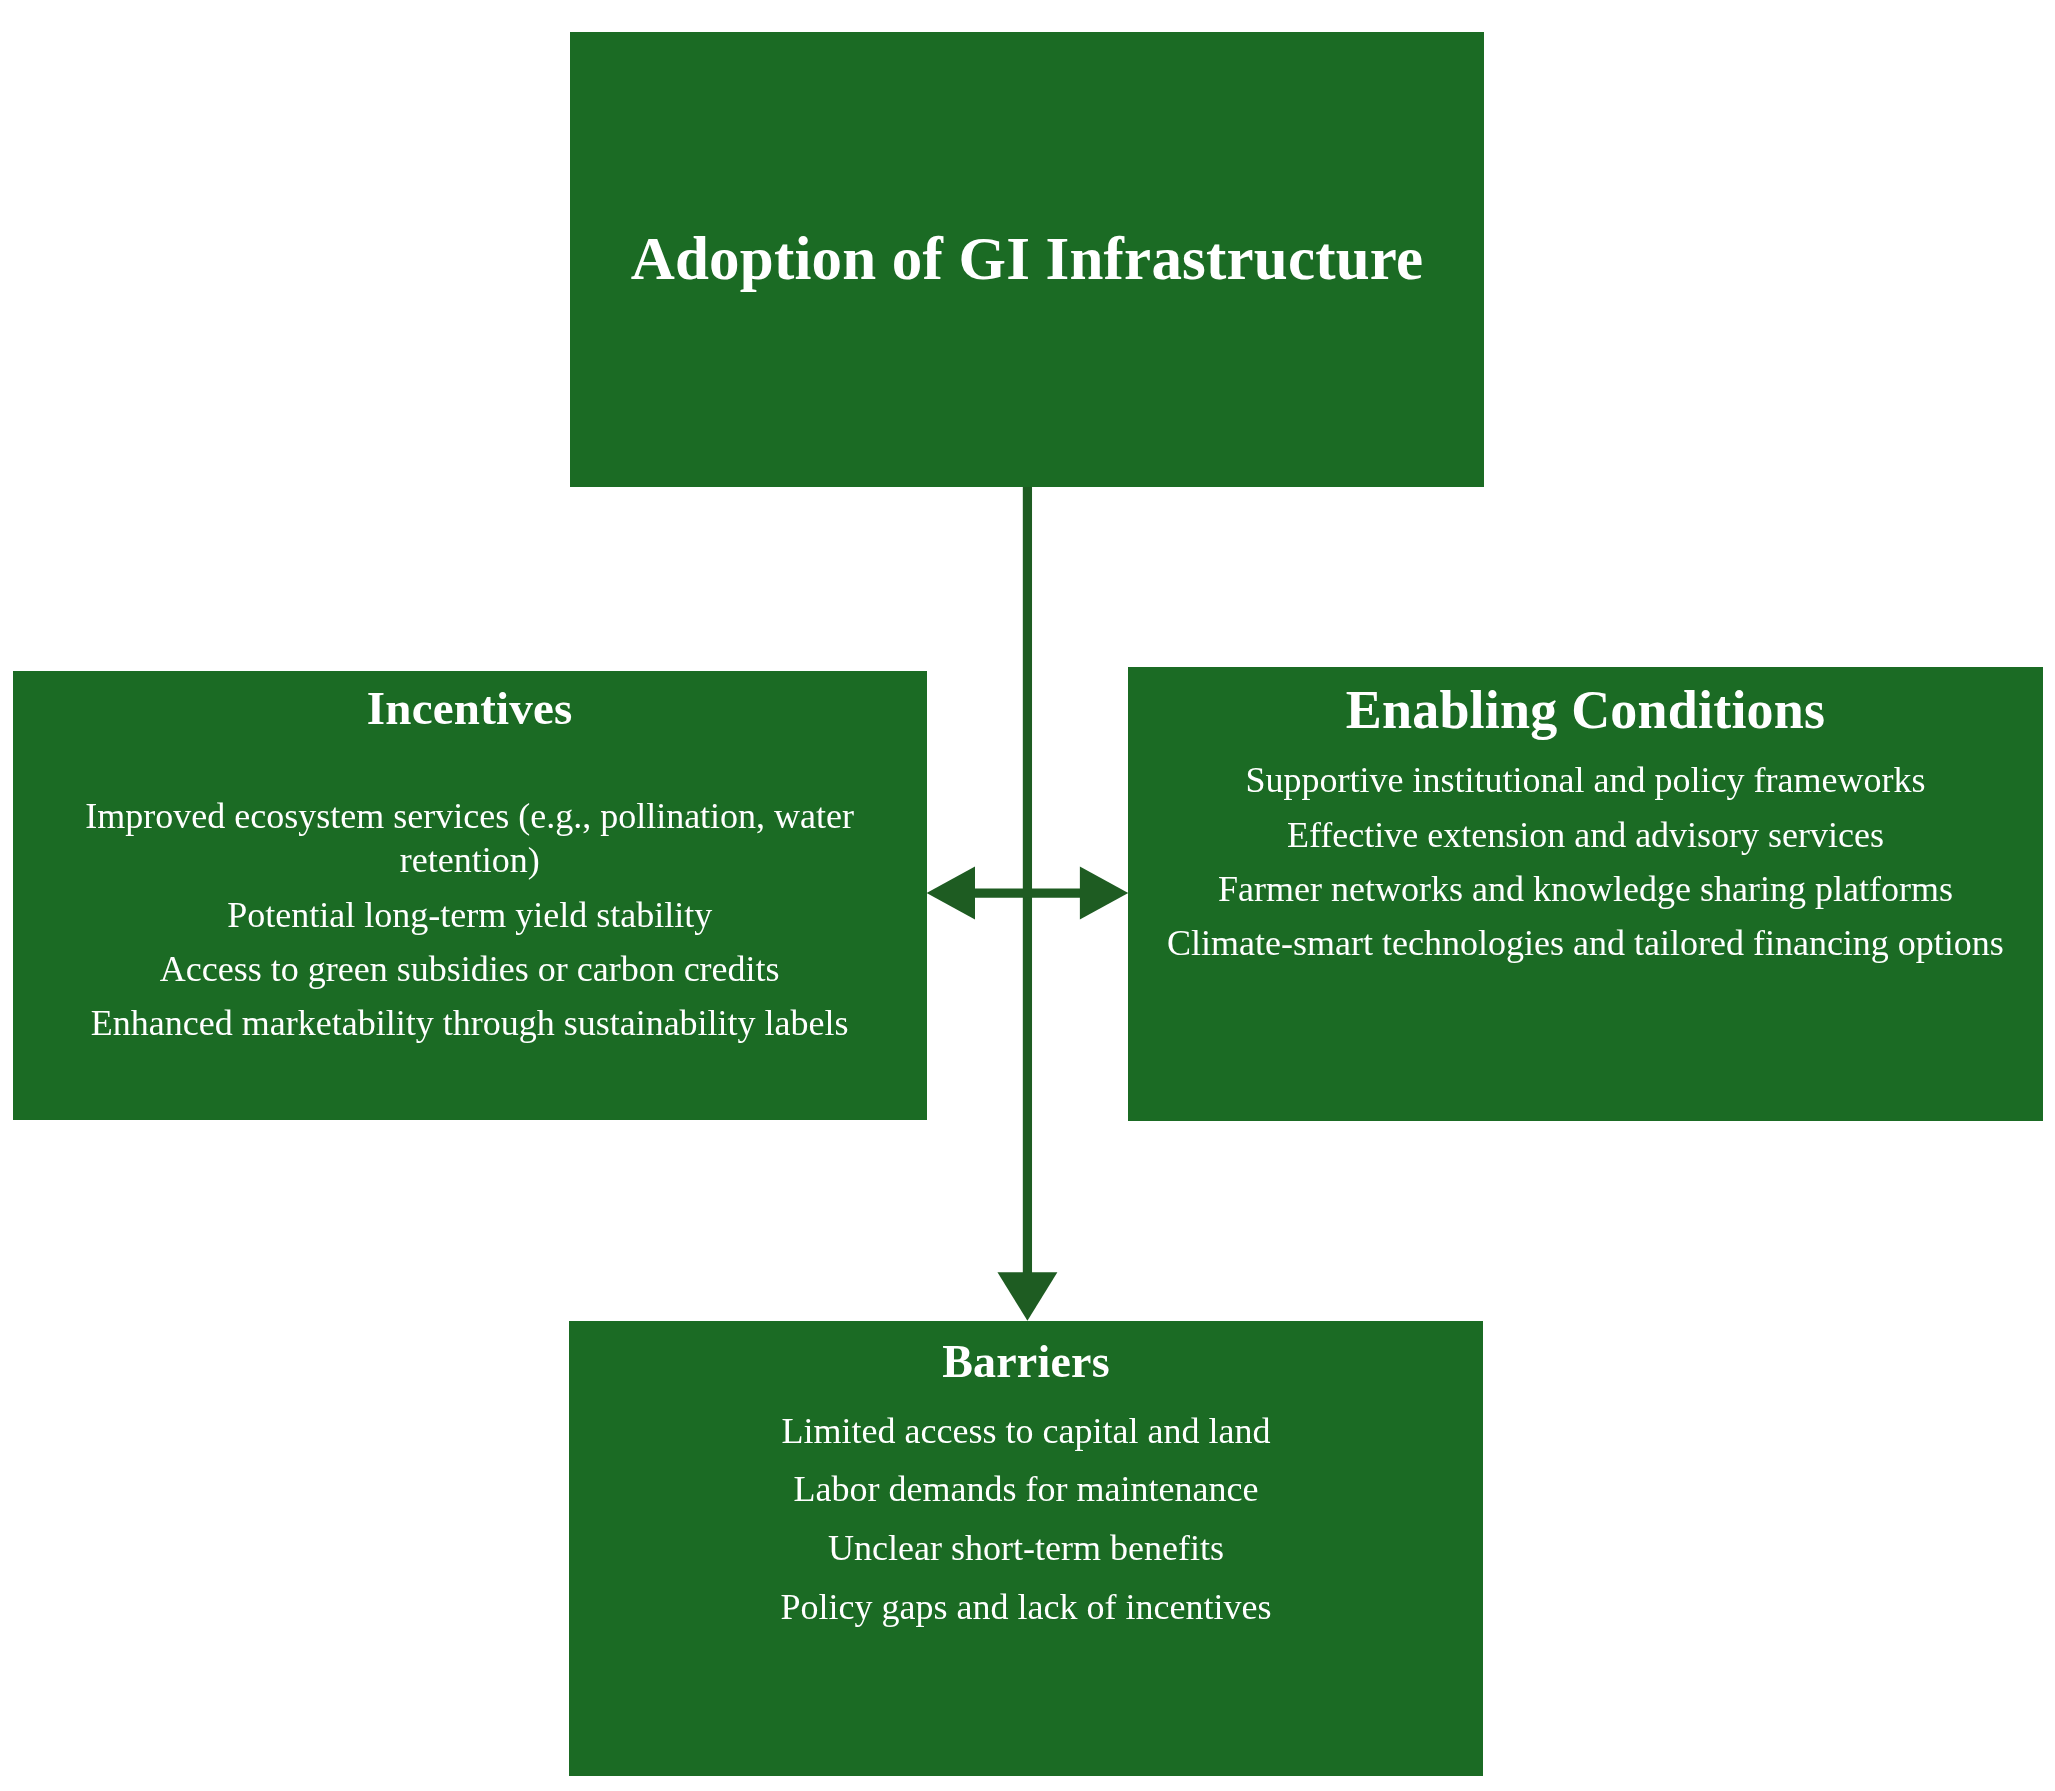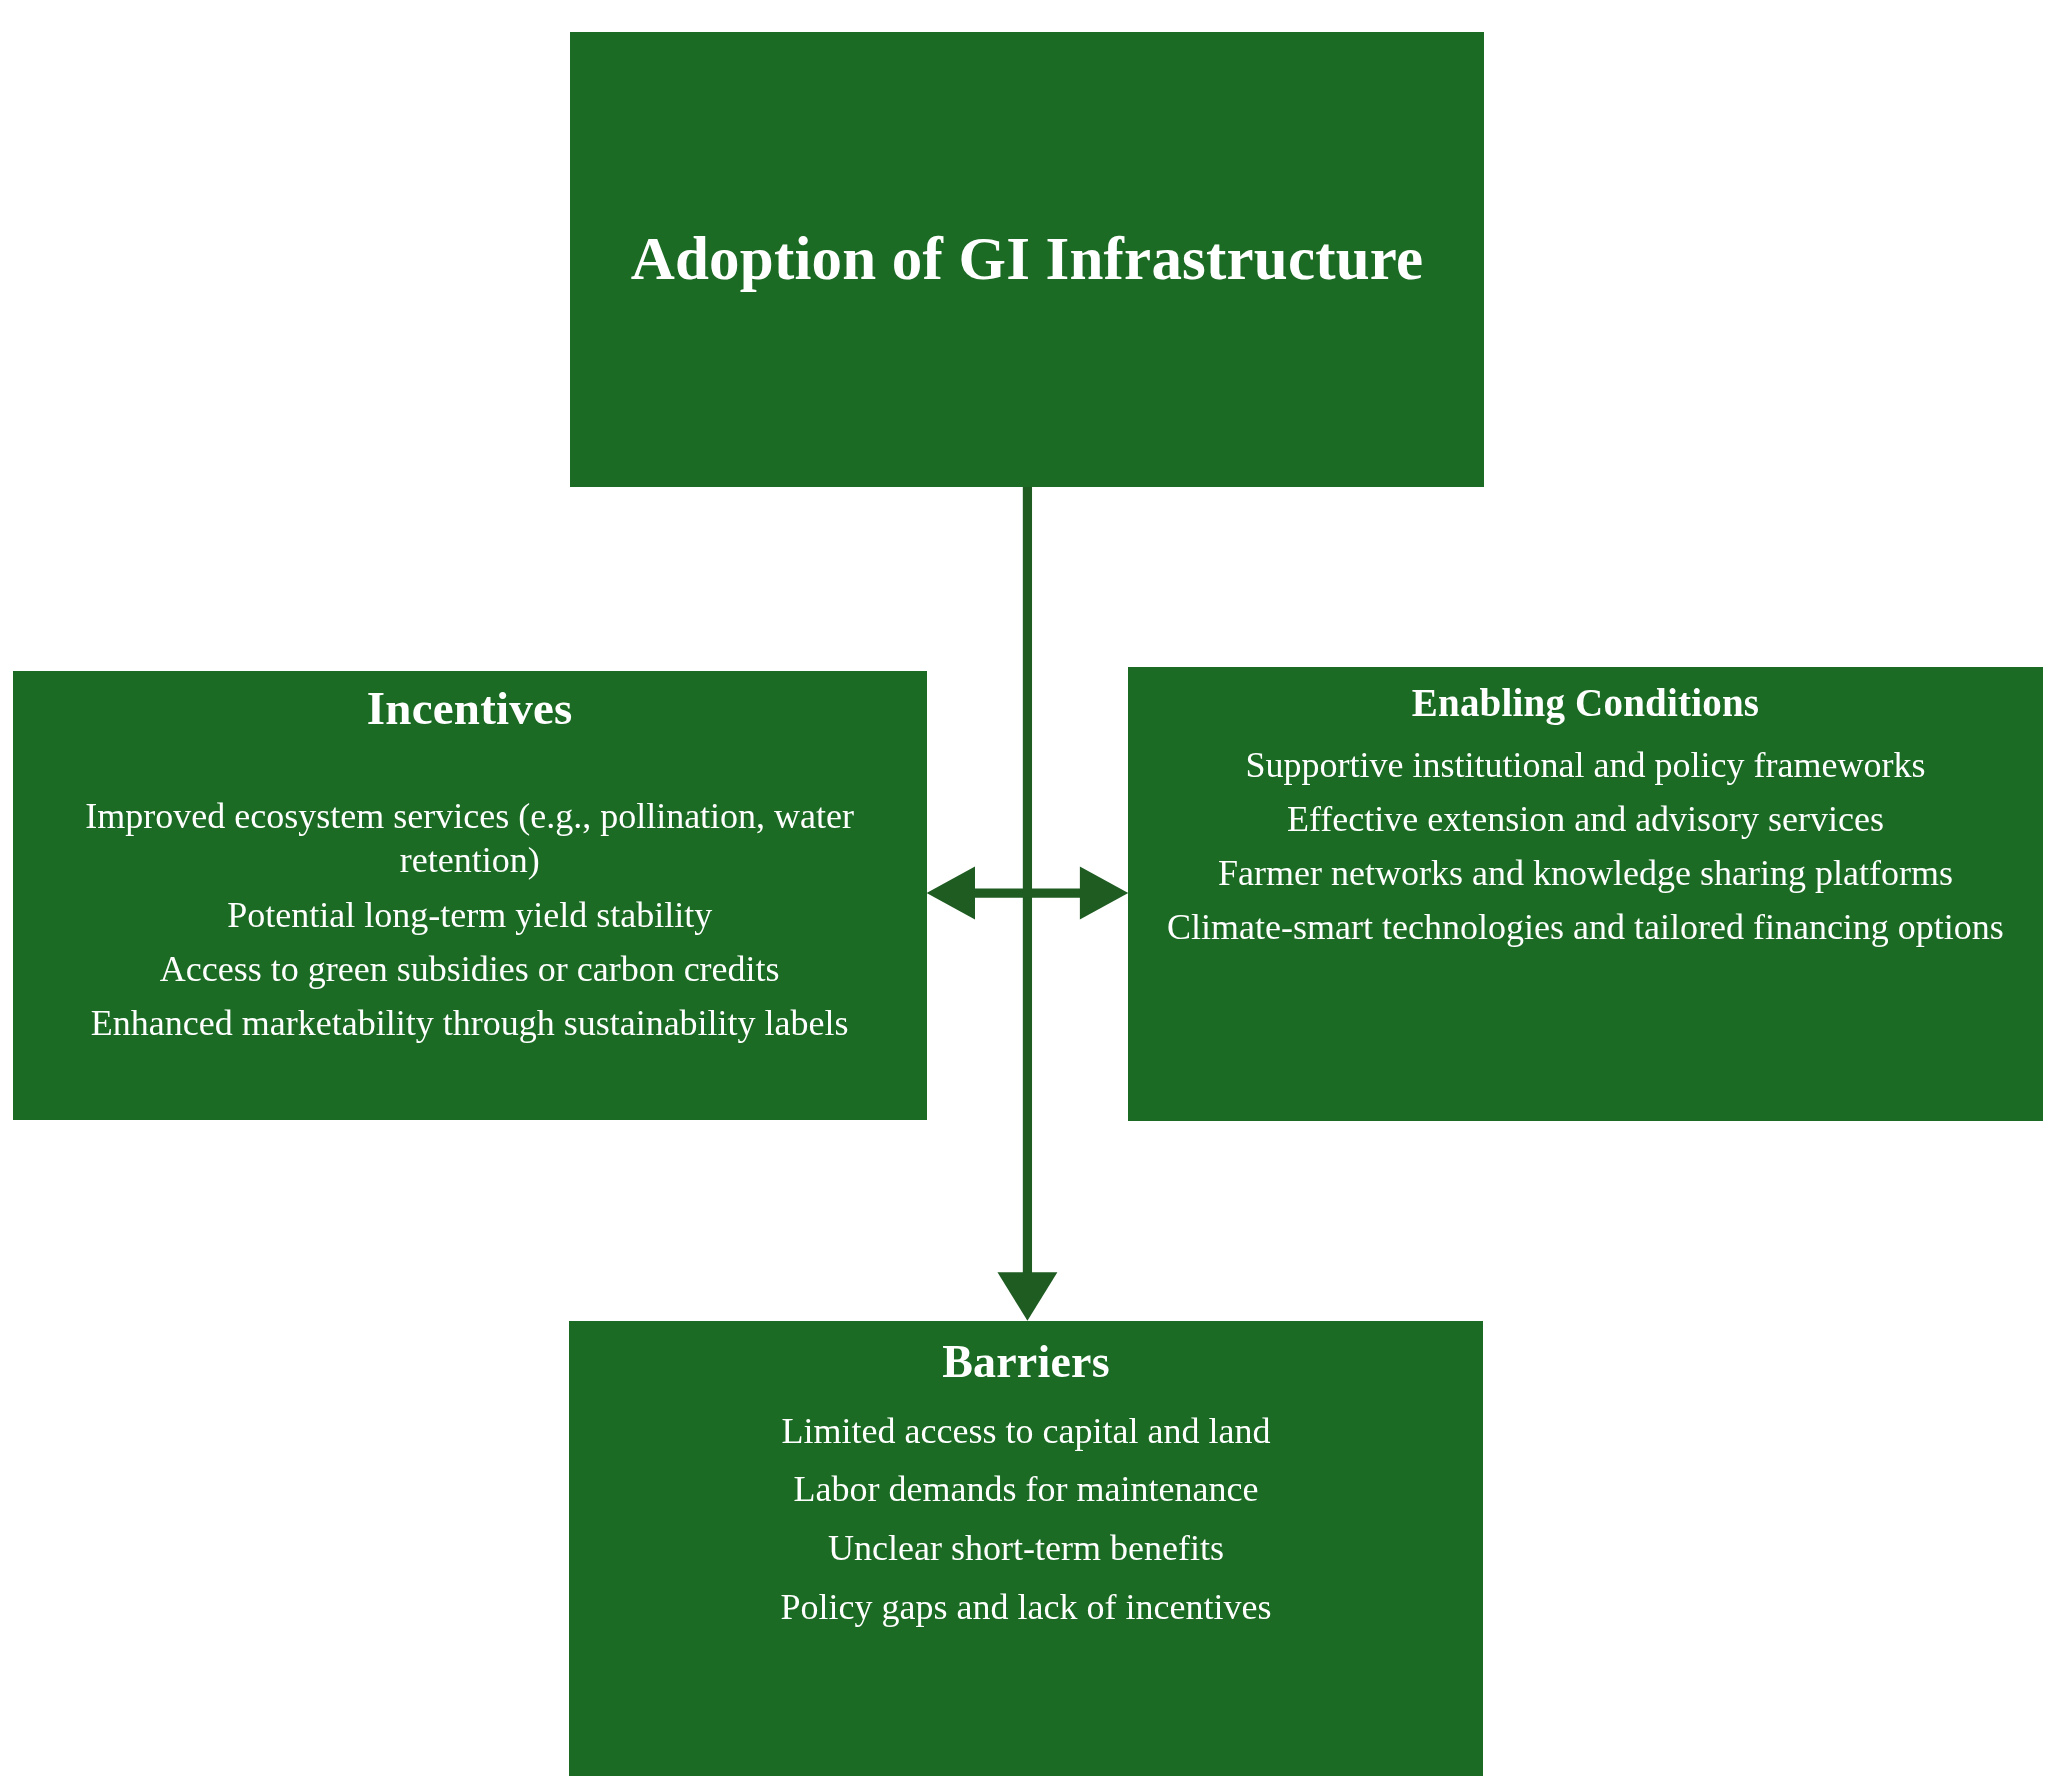--- a/index.html
+++ b/index.html
@@ -86,21 +86,21 @@
 
   
   #box-enabling {
     left: 1128px;
     top: 667px;
     width: 915px;
     height: 454px;
     padding: 15px 3.5px 9.2px 3.5px;
   }
   #box-enabling .node-title {
-    font-size: 39px;
+    font-size: 54px;
     margin-bottom: 15px;
   }
   #box-enabling .node-line {
     font-size: 36px;
     padding: 5.2px 7px;
   }
 
   
   #box-barriers {
     left: 569px;

